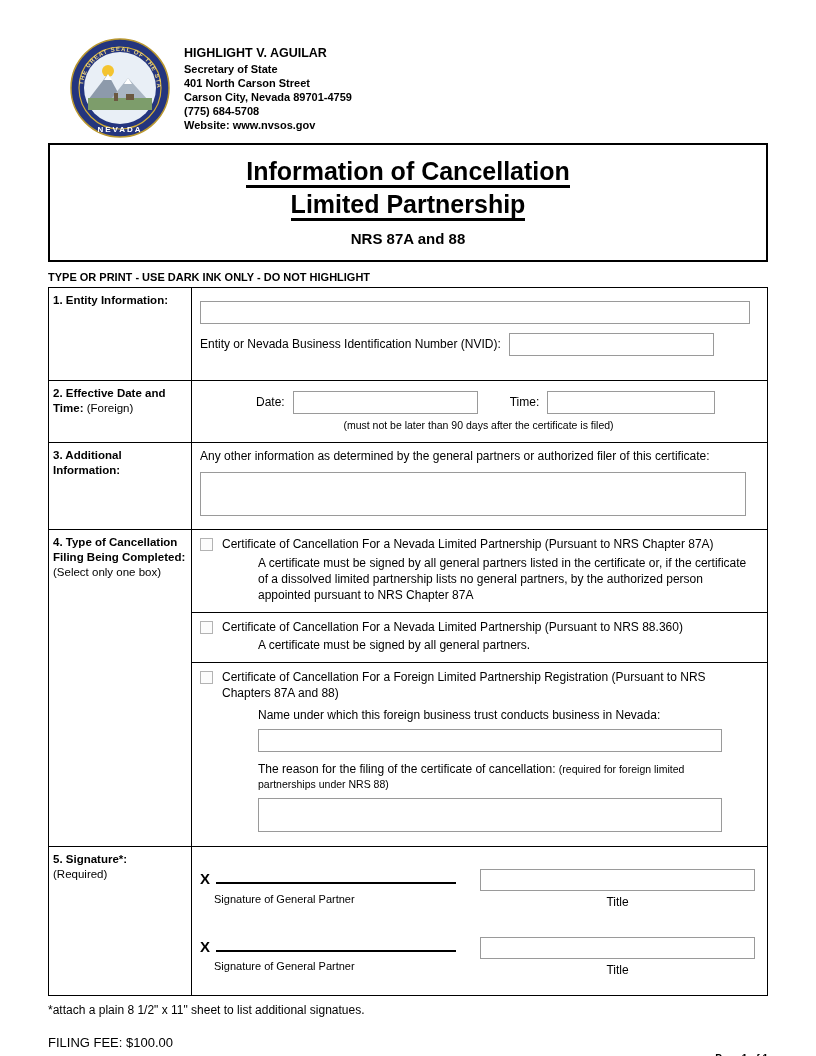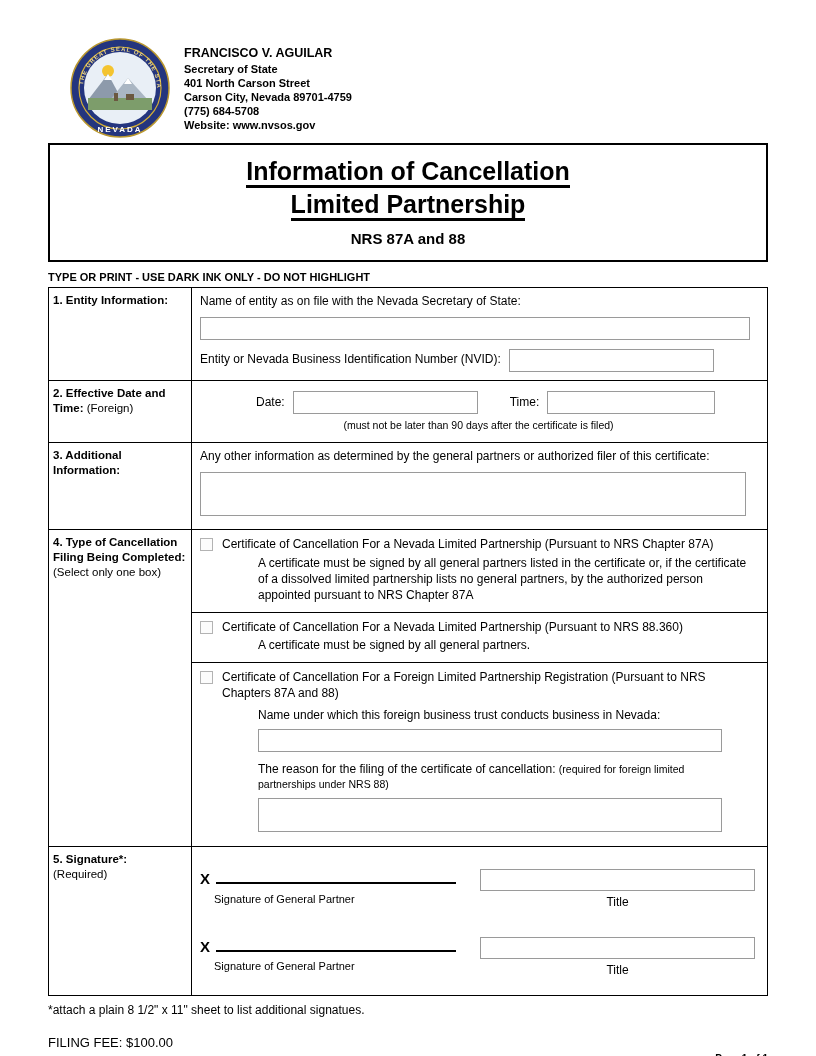--- a/index.html
+++ b/index.html
@@ -101,21 +101,21 @@
       <rect x="18" y="60" width="64" height="12" fill="#7d9d6b"></rect>
       <rect x="44" y="55" width="4" height="8" fill="#6b5840"></rect>
       <rect x="56" y="56" width="8" height="6" fill="#6b5840"></rect>
       <path id="sealTop" d="M 13 50 A 37 37 0 0 1 87 50" fill="none"></path>
       <text font-size="6" fill="#e9d48a" font-weight="bold" letter-spacing="1">
         <textPath href="#sealTop" startOffset="3">THE GREAT SEAL OF THE STATE OF</textPath>
       </text>
       <text x="50" y="94" font-size="8" fill="#ffffff" font-weight="bold" text-anchor="middle" letter-spacing="2">NEVADA</text>
     </svg>
     <div class="header-text">
-      <div class="hx-name">FRANCISCO V. AGUILAR</div>
+      <div class="hx-name">HIGHLIGHT V. AGUILAR</div>
       <div class="hx-line">Secretary of State</div>
       <div class="hx-line">401 North Carson Street</div>
       <div class="hx-line">Carson City, Nevada 89701-4759</div>
       <div class="hx-line">(775) 684-5708</div>
       <div class="hx-line">
         <span>Website:</span>
         <span>www.nvsos.gov</span>
       </div>
     </div>
   </div>
@@ -128,21 +128,20 @@
 
   <div class="instruction">TYPE OR PRINT - USE DARK INK ONLY - DO NOT HIGHLIGHT</div>
 
   <div class="form-table">
 
     <div class="frow" style="min-height:93px;">
       <div class="fl">
         <span class="b">1. Entity Information:</span>
       </div>
       <div class="fc">
-        <div>Name of entity as on file with the Nevada Secretary of State:</div>
         <input class="inp name-inp" style="">
         <div class="nvid-line">
           <span class="lbl">Entity or Nevada Business Identification Number (NVID):</span>
           <input class="inp" style="">
         </div>
       </div>
     </div>
 
     <div class="frow" style="min-height:62px;">
       <div class="fl">

